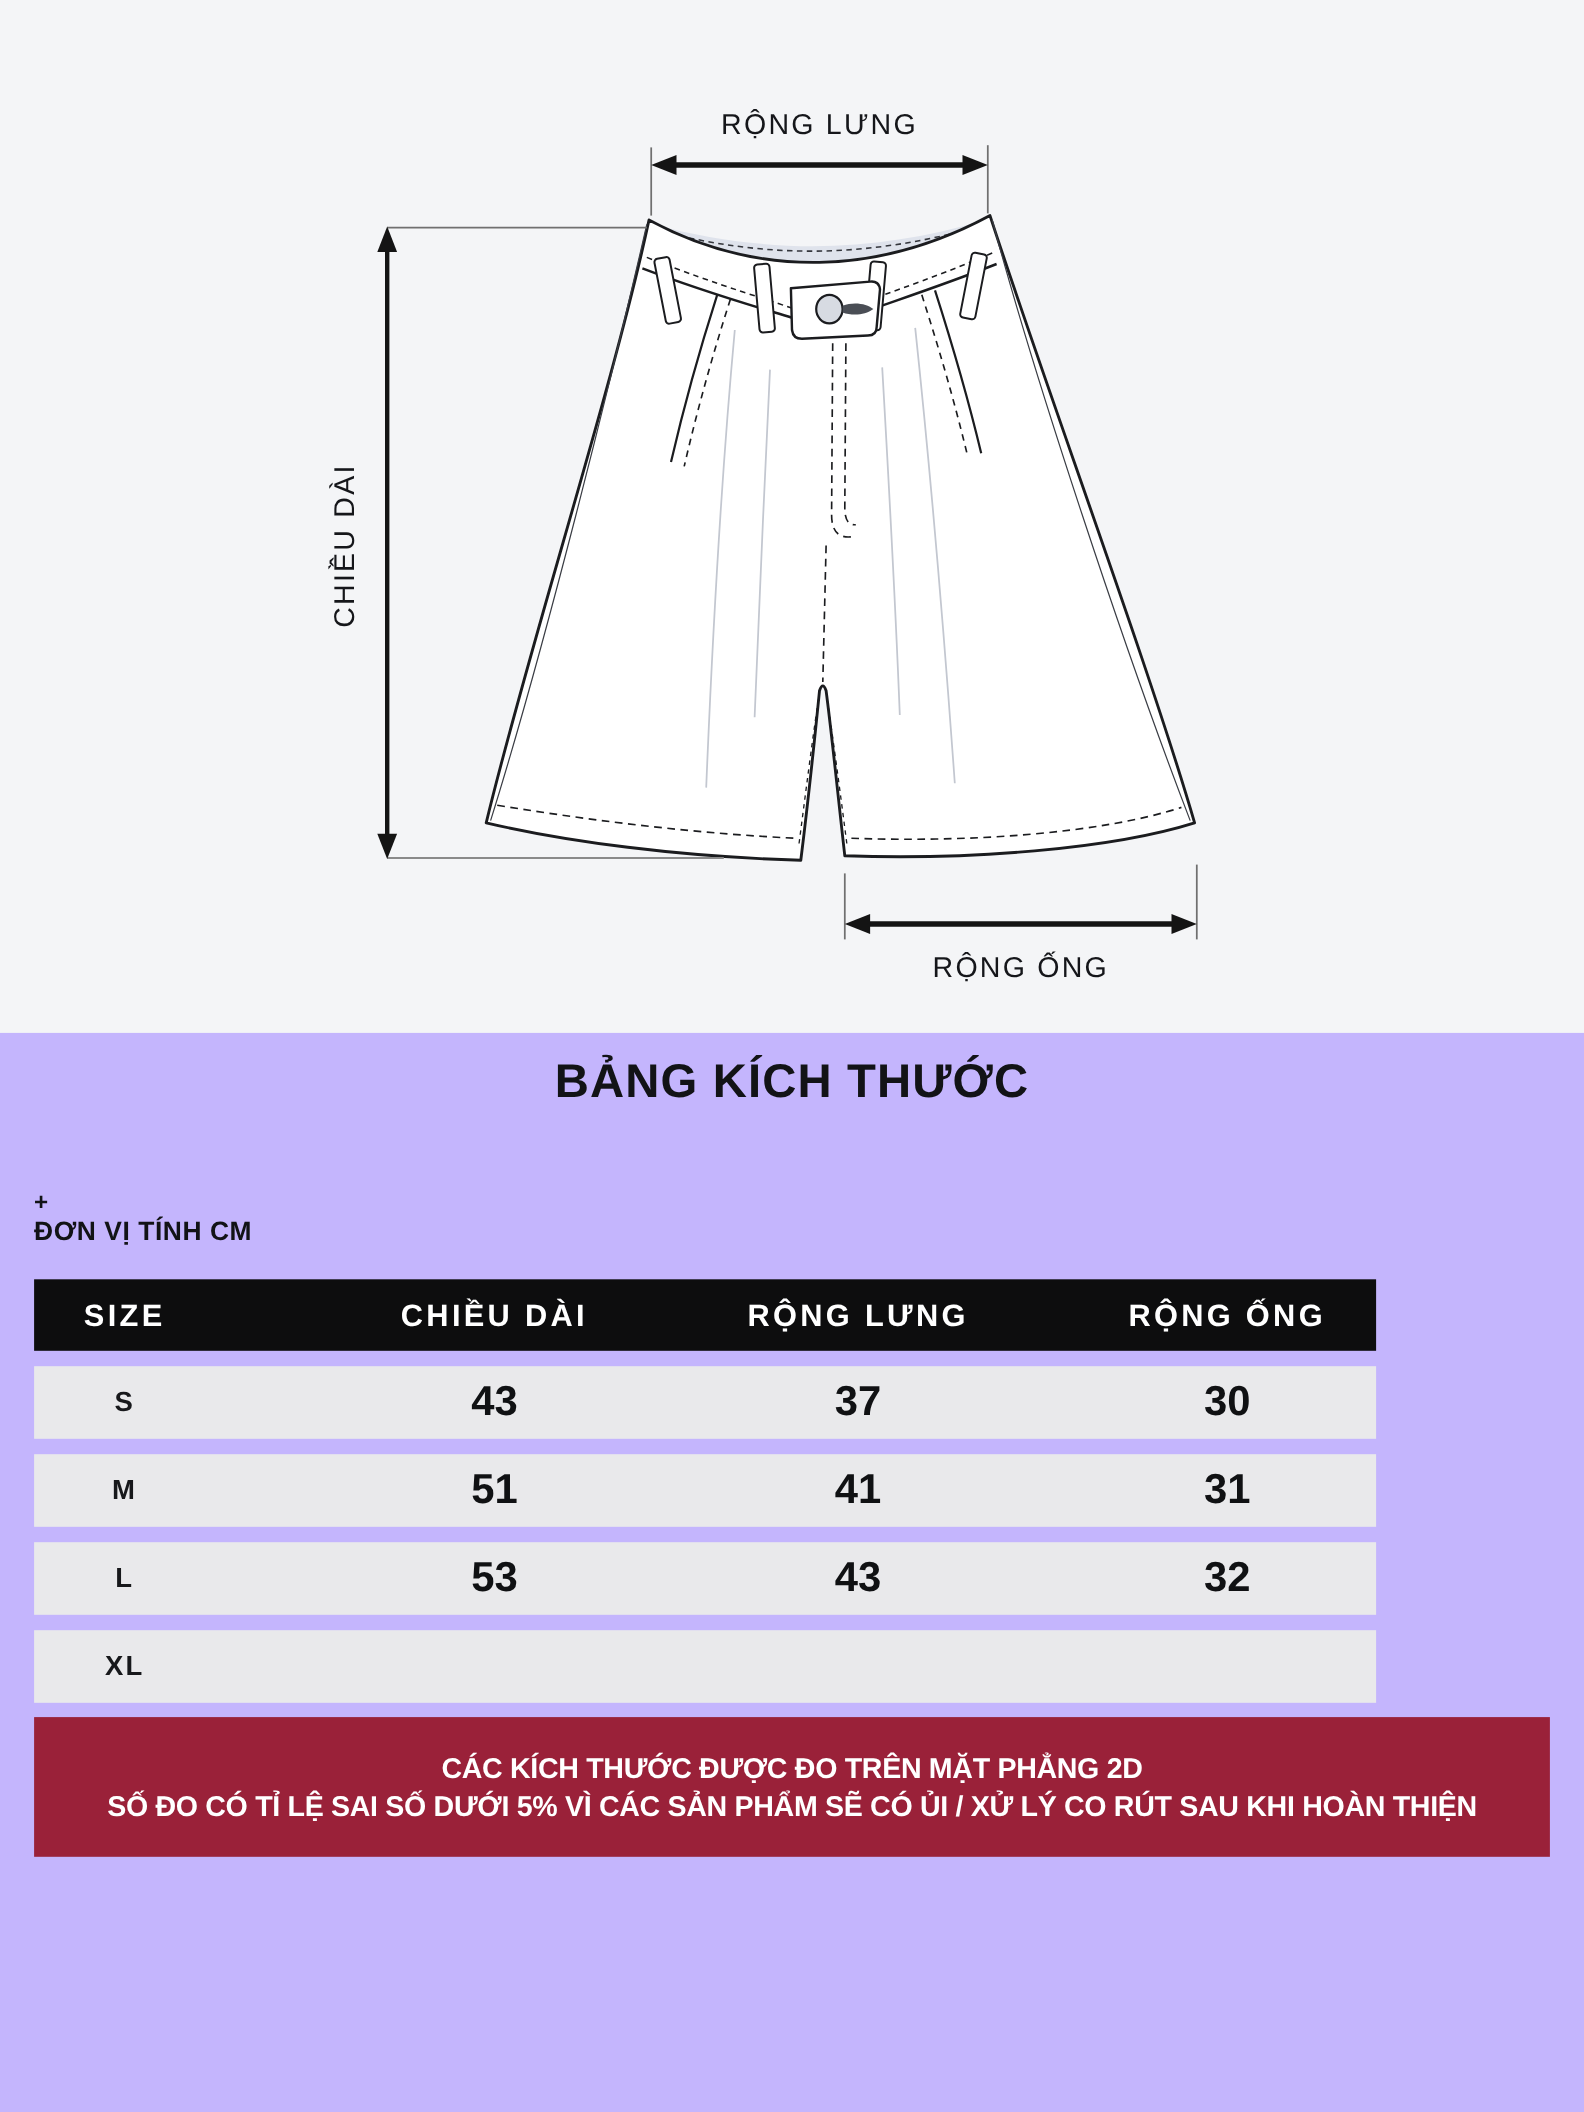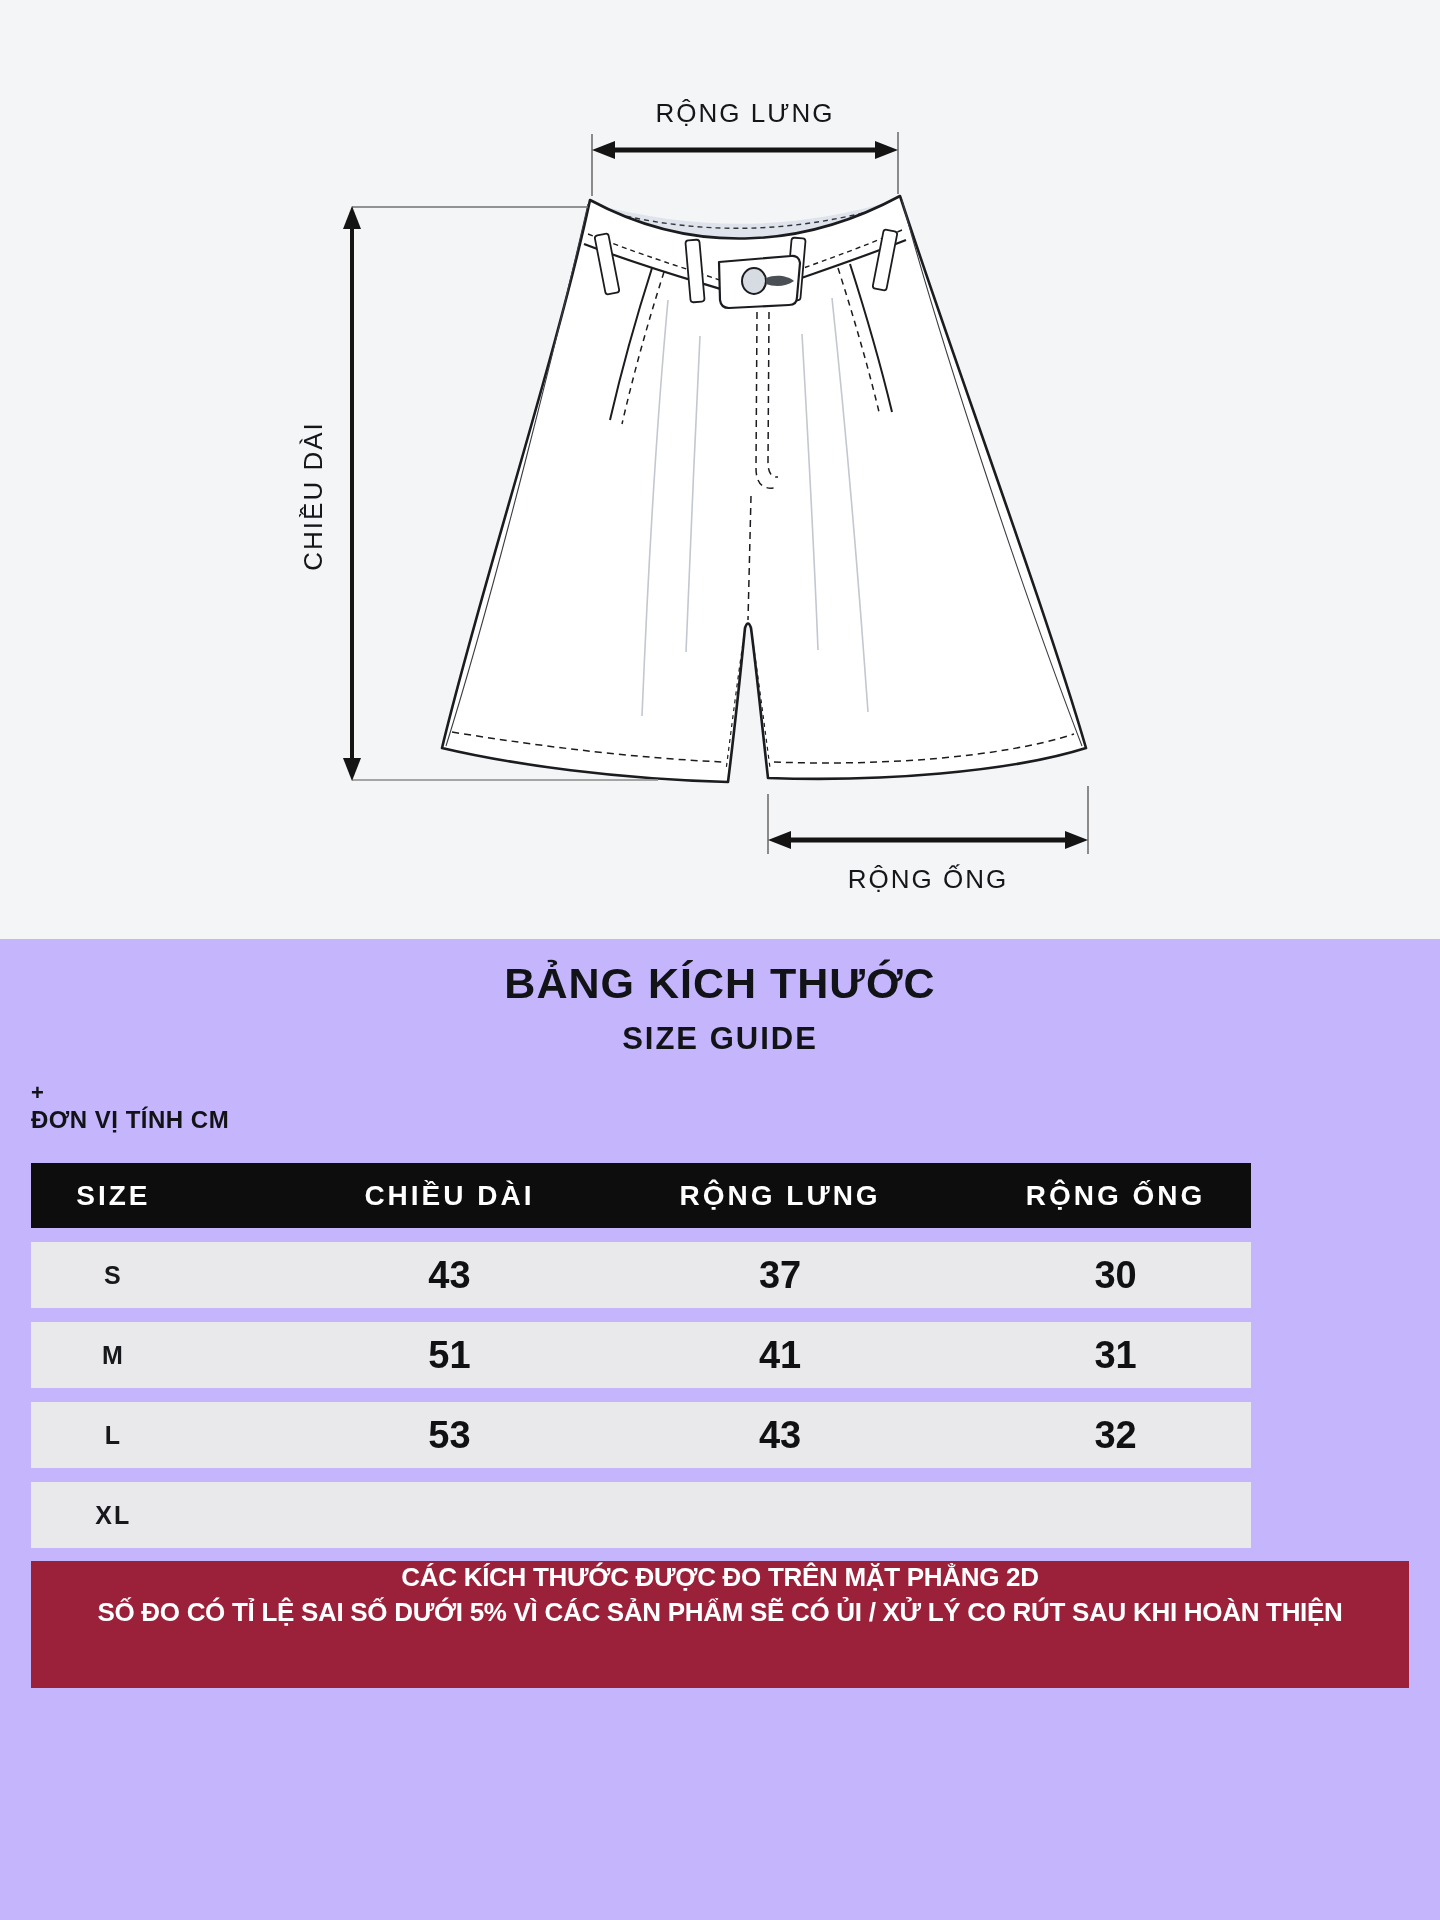--- a/index.html
+++ b/index.html
@@ -26,21 +26,21 @@
   .thead{position:relative;height:65px;background:#0d0d0e;}
   .row{position:relative;height:66px;background:#e9e9eb;margin-top:14px;}
   .cell{position:absolute;top:50%;transform:translate(-50%,-50%);white-space:nowrap;}
   .c1{left:6.75%;}.c2{left:34.3%;}.c3{left:61.4%;}.c4{left:88.9%;}
   .th{color:#ffffff;font-size:28px;font-weight:700;letter-spacing:3px;}
   .size{font-size:25px;font-weight:700;letter-spacing:2px;color:#17181b;}
   .val{font-size:38px;font-weight:700;color:#101113;}
 
   
   .footnote{position:absolute;left:31px;top:1561px;width:1378px;height:127px;background:#9a2139;
-            display:flex;flex-direction:column;justify-content:flex-start;align-items:center;gap:2px;}
+            display:flex;flex-direction:column;justify-content:center;align-items:center;gap:2px;}
   .fn-line{color:#ffffff;font-size:26px;font-weight:700;line-height:33px;letter-spacing:-.3px;text-align:center;}
 </style>
 </head>
 <body>
 
 <div class="page">
 
   <div class="hero">
     <svg width="1440" height="939" viewBox="0 0 1440 939">
 
@@ -140,21 +140,20 @@
         <line x1="782" y1="840" x2="1074" y2="840" stroke="#141414" stroke-width="5"></line>
         <polygon points="768,840 791,831 791,849" fill="#141414"></polygon>
         <polygon points="1088,840 1065,831 1065,849" fill="#141414"></polygon>
         <text class="dim-label" x="928" y="888" text-anchor="middle">RỘNG ỐNG</text>
       </g>
     </svg>
   </div>
 
   <div class="title">
     <div class="title-main">BẢNG KÍCH THƯỚC</div>
-    <div class="title-sub">SIZE GUIDE</div>
   </div>
 
   <div class="note">
     <div class="note-plus">+</div>
     <div class="note-unit">ĐƠN VỊ TÍNH CM</div>
   </div>
 
   <div class="table">
     <div class="thead">
       <span class="cell c1 th">SIZE</span>

